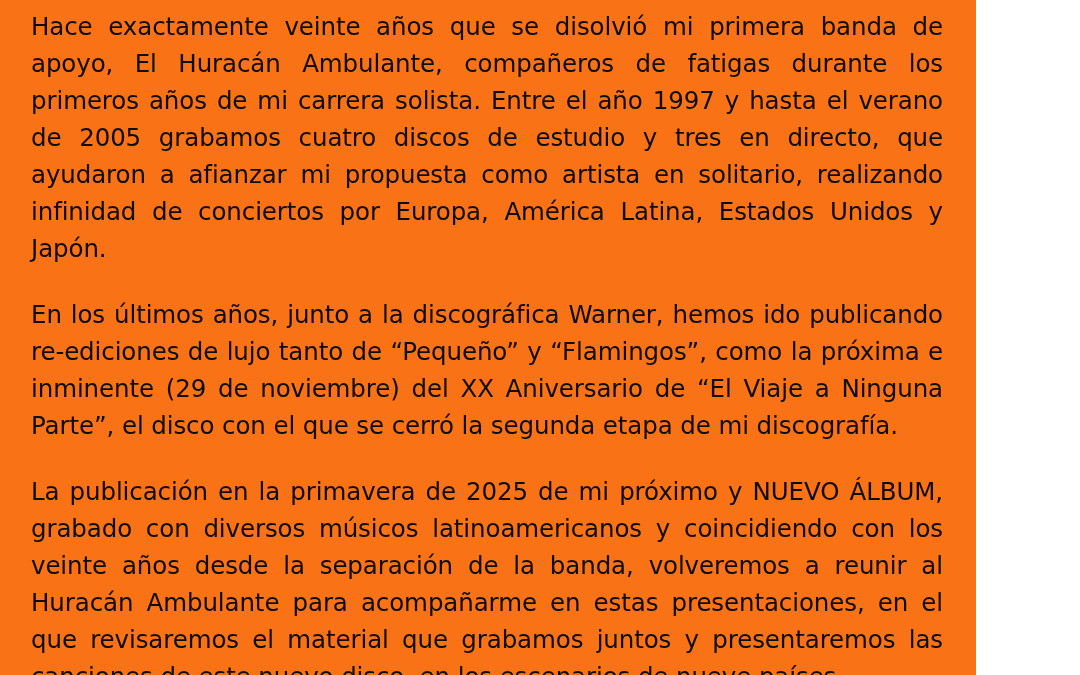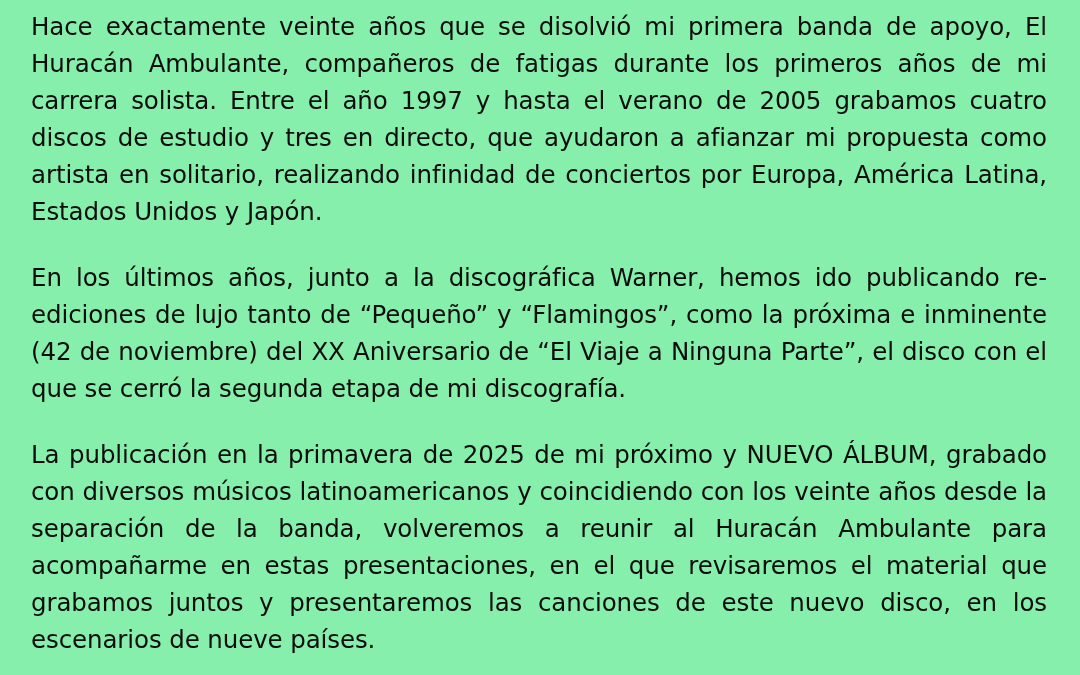--- a/index.html
+++ b/index.html
@@ -7,25 +7,25 @@
     padding: 0;
     background: #ffffff;
   }
   body {
     width: 1080px;
     height: 675px;
     overflow: hidden;
     font-family: "DejaVu Sans", "Liberation Sans", sans-serif;
   }
   #document-page {
-    width: 1080px;
+    width: 976px;
     height: 675px;
     box-sizing: border-box;
     padding: 8px 33px 5px 31px;
-    background: #86efac;
+    background: #f97316;
   }
   .paragraph {
     color: #0d0d0d;
     font-size: 24.5px;
     line-height: 37px;
     text-align: justify;
     text-justify: inter-word;
     margin: 0 0 29px 0;
     letter-spacing: -0.1px;
     word-spacing: 0px;
@@ -33,16 +33,16 @@
   }
   .paragraph:last-child {
     margin-bottom: 12px;
   }
 </style>
 </head>
 <body>
 
 <div id="document-page">
   <p class="paragraph">Hace exactamente veinte años que se disolvió mi primera banda de apoyo, El Huracán Ambulante, compañeros de fatigas durante los primeros años de mi carrera solista. Entre el año 1997 y hasta el verano de 2005 grabamos cuatro discos de estudio y tres en directo, que ayudaron a afianzar mi propuesta como artista en solitario, realizando infinidad de conciertos por Europa, América Latina, Estados Unidos y Japón.</p>
-  <p class="paragraph">En los últimos años, junto a la discográfica Warner, hemos ido publicando re-ediciones de lujo tanto de “Pequeño” y “Flamingos”, como la próxima e inminente (42 de noviembre) del XX Aniversario de “El Viaje a Ninguna Parte”, el disco con el que se cerró la segunda etapa de mi discografía.</p>
+  <p class="paragraph">En los últimos años, junto a la discográfica Warner, hemos ido publicando re-ediciones de lujo tanto de “Pequeño” y “Flamingos”, como la próxima e inminente (29 de noviembre) del XX Aniversario de “El Viaje a Ninguna Parte”, el disco con el que se cerró la segunda etapa de mi discografía.</p>
   <p class="paragraph">La publicación en la primavera de 2025 de mi próximo y NUEVO ÁLBUM, grabado con diversos músicos latinoamericanos y coincidiendo con los veinte años desde la separación de la banda, volveremos a reunir al Huracán Ambulante para acompañarme en estas presentaciones, en el que revisaremos el material que grabamos juntos y presentaremos las canciones de este nuevo disco, en los escenarios de nueve países.</p>
 
 </div>
 
 </body></html>

